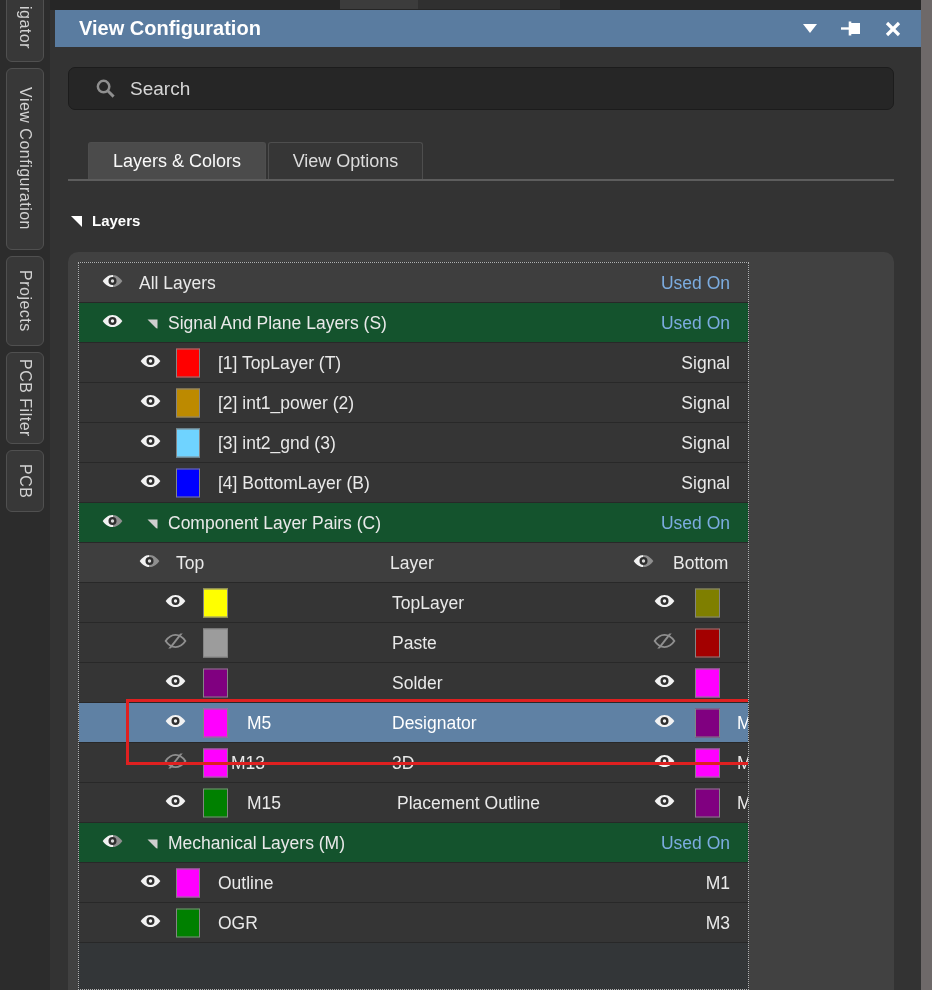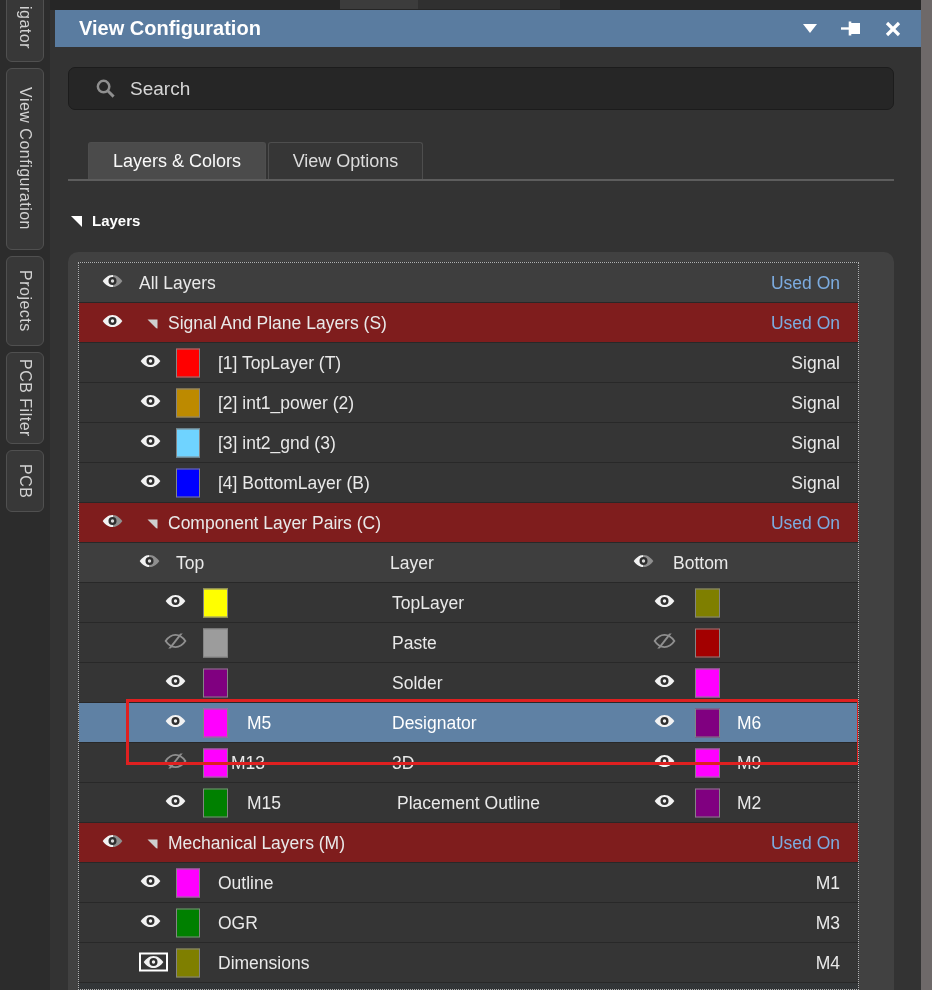--- a/index.html
+++ b/index.html
@@ -44,26 +44,26 @@
          font-size:18px; border:1px solid #4e4e4e; border-bottom:none; border-radius:3px 3px 0 0; }
   .tab.active { background:#4b4b4b; color:#fafafa; z-index:2; }
   .tab.inactive { background:#363636; color:#dcdcdc; }
   .tab-sep { position:absolute; left:18px; top:179px; width:826px; height:2px; background:#5d5d5d; }
 
   .layers-header { position:absolute; left:20px; top:212px; display:flex; align-items:center; gap:9px; }
   .layers-header .lbl { color:#ffffff; font-size:15px; font-weight:bold; }
 
   .list-container { position:absolute; left:18px; top:252px; width:826px; height:738px;
                     background:#414141; border-radius:10px 10px 0 0; }
-  #grid { position:absolute; left:10px; top:10px; width:781px; height:728px;
+  #grid { position:absolute; left:10px; top:10px; width:671px; height:728px;
           background:#333638; border:1px dotted #b2b2b2; overflow:hidden; }
 
   .row { position:relative; height:40px; border-bottom:1px solid #282828; background:#353535; }
   .row.bg-light { background:#3e3e3e; }
-  .row.bg-dark  { background:#7f1d1d; }
+  .row.bg-dark  { background:#14532d; }
   .row.selected { background:#5f81a4; }
   .row .abs { position:absolute; top:50%; transform:translateY(-50%); }
   .rtext { color:#e9e9e9; font-size:17.5px; white-space:nowrap; }
   .row.selected .rtext { color:#ffffff; }
   .used-on { color:#7cace0; font-size:17.5px; }
   .right-val { right:18px; }
   .swatch { width:24px; height:29px; border:1px solid #848484; display:inline-block; }
   .eye-box { border:2px solid #ffffff; padding:0 1px; display:inline-flex; align-items:center; }
   .expand-tri { display:flex; }
 
@@ -367,32 +367,20 @@
           <div class="row">
             <span class="abs" style="left: 60px;"><svg width="23" height="15" viewBox="0 0 24 16">
                 <path d="M12,1.5 C7,1.5 3.2,5.5 1.5,8 C3.2,10.5 7,14.5 12,14.5 C17,14.5 20.8,10.5 22.5,8 C20.8,5.5 17,1.5 12,1.5 Z" fill="#f2f2f2"></path>
                 <circle cx="12" cy="8" r="4.3" fill="#2e2e2e"></circle>
                 <circle cx="12" cy="8" r="1.8" fill="#f2f2f2"></circle>
               </svg></span>
             <span class="abs swatch" style="left: 97px; background: rgb(0, 128, 0);"></span>
             <span class="abs rtext" style="left: 139px;">OGR</span>
             <span class="abs rtext right-val" style="right: 18px;">M3</span>
           </div>
-          <div class="row">
-            <span class="abs" style="left: 60px;"><span class="eye-box">
-                <svg width="23" height="15" viewBox="0 0 24 16">
-                  <path d="M12,1.5 C7,1.5 3.2,5.5 1.5,8 C3.2,10.5 7,14.5 12,14.5 C17,14.5 20.8,10.5 22.5,8 C20.8,5.5 17,1.5 12,1.5 Z" fill="#f2f2f2"></path>
-                  <circle cx="12" cy="8" r="4.3" fill="#2e2e2e"></circle>
-                  <circle cx="12" cy="8" r="1.8" fill="#f2f2f2"></circle>
-                </svg>
-              </span></span>
-            <span class="abs swatch" style="left: 97px; background: rgb(127, 127, 0);"></span>
-            <span class="abs rtext" style="left: 139px;">Dimensions</span>
-            <span class="abs rtext right-val" style="right: 18px;">M4</span>
-          </div>
         </div>
     </div>
   </div>
 
   <div class="right-strip"></div>
 </div>
 
 <svg width="0" height="0">
     <defs>
       <linearGradient id="eyegrad" x1="0" y1="0" x2="1" y2="0">

